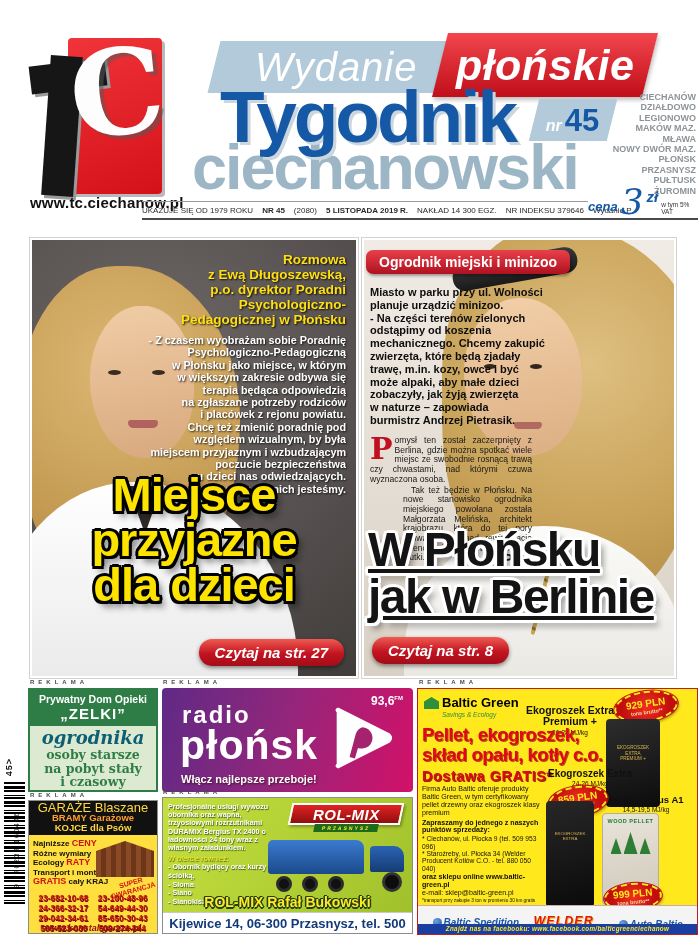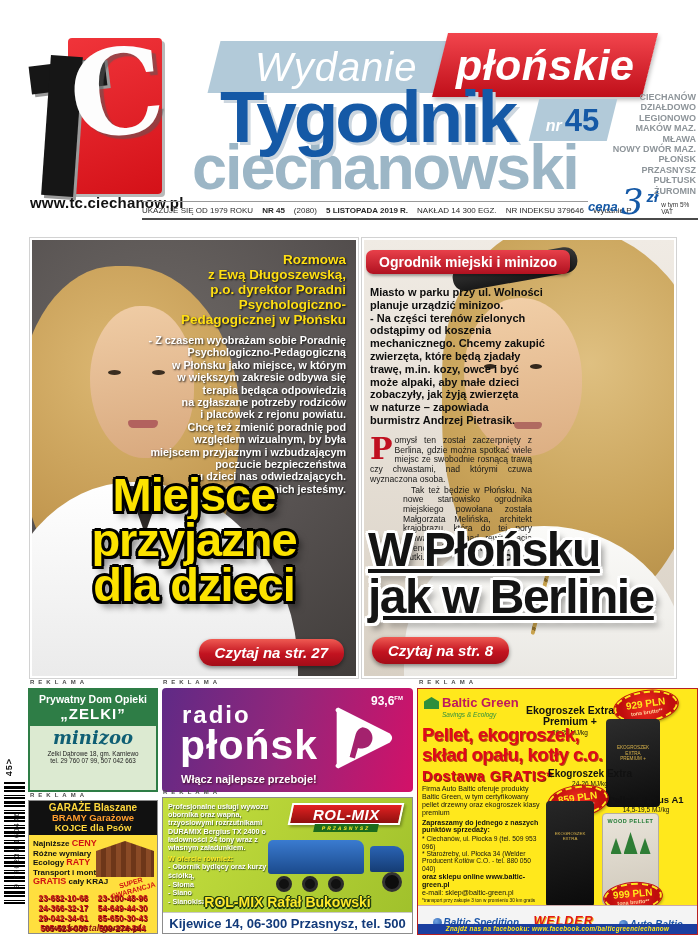--- a/index.html
+++ b/index.html
@@ -162,42 +162,42 @@
   .radio-freq sup { font-size:6px; }
   .radio-l1 { position:absolute; left:20px; top:13px; font-size:24px; font-weight:bold; letter-spacing:2px; }
   .radio-l2 { position:absolute; left:18px; top:34px; font-size:41px; font-weight:bold; letter-spacing:1px; }
   .radio-tri { position:absolute; right:12px; top:12px; width:80px; height:76px; }
   .radio-tag { position:absolute; left:19px; bottom:7px; font-size:11px; font-weight:bold;
     text-shadow:1px 1px 2px #45102e; }
 
   .ad-garaze { left:28px; top:800px; width:130px; height:134px; background:#ffdf3e;
     border:1px solid #8c8c8c; overflow:hidden; }
   .gar-head { background:#111; text-align:center; padding:2px 0 3px; line-height:9.8px; }
-  .gar-head .g1 { color:#ffd83d; font-size:10px; font-weight:bold; }
+  .gar-head .g1 { color:#ffd83d; font-size:13px; font-weight:normal; }
   .gar-head .g2 { color:#ff9d2e; font-size:9.5px; font-weight:bold; }
   .gar-head .g3 { color:#ffd83d; font-size:9.5px; font-weight:bold; }
   .gar-lines { position:absolute; left:4px; top:38px; font-size:8px; font-weight:bold;
     color:#111; line-height:9.6px; white-space:nowrap; }
   .gar-red { color:#d01212; font-size:9px; }
   .gar-pic { position:absolute; right:3px; top:40px; width:58px; height:36px;
     background:repeating-linear-gradient(90deg,#8a4a26 0 5px,#6d3619 5px 10px);
     clip-path:polygon(0 28%,50% 0,100% 28%,100% 100%,0 100%); }
   .gar-ribbon { position:absolute; right:2px; top:78px; transform:rotate(-16deg);
     color:#d01212; font-size:7px; font-weight:bold; text-align:center; line-height:7.5px; }
   .gar-phones { position:absolute; left:0; top:92px; width:100%; }
   .gar-prow { display:flex; justify-content:space-evenly; font-size:8.3px; font-weight:bold;
     color:#c81414; text-shadow:.6px .6px 0 #6d0a0a; }
   .gar-site { position:absolute; left:0; bottom:0; width:100%; text-align:center;
     font-size:9px; font-weight:bold; font-style:italic; color:#8a1010; }
 
   .ad-rolmix { left:162px; top:797px; width:251px; height:137px;
     background:linear-gradient(120deg,#c5df3e 0%,#9fc02b 100%); border:1px solid #8c8c8c; overflow:hidden; }
   .rm-intro { position:absolute; left:5px; top:5px; width:120px; font-size:7.2px; font-weight:bold;
     color:#fff; line-height:8.2px; text-shadow:.6px .6px 1px #3c5510; }
-  .rm-offer-title { color:#ffe92a; font-weight:bold; font-size:7.4px; margin-top:3px;
+  .rm-offer-title { color:#ffe92a; font-weight:normal; font-size:7.4px; margin-top:3px;
     text-shadow:.6px .6px 1px #3c5510; }
   .rm-items { color:#fff; font-size:7.2px; font-weight:bold; line-height:8.6px;
     text-shadow:.6px .6px 1px #3c5510; }
   .rm-logo { position:absolute; right:10px; top:5px; width:112px; height:22px;
     background:linear-gradient(180deg,#e32222,#8f0f0f); transform:skewX(-12deg);
     border:2px solid #fff; display:flex; align-items:center; justify-content:center;
     box-shadow:2px 2px 3px rgba(0,0,0,.3); }
   .rm-logo span { transform:skewX(12deg); color:#fff; font-weight:bold; font-style:italic;
     font-size:15px; letter-spacing:.5px; }
   .rm-logo-sub { position:absolute; right:34px; top:26px; background:#1c6b1c; color:#ffe92a;
@@ -217,21 +217,21 @@
     1px 1px 0 #234010,-1px -1px 0 #234010; }
   .rm-addr { position:absolute; left:0; bottom:0; width:100%; height:21px; background:#fff;
     border-top:1px solid #c9c9c9; text-align:center; color:#123a7a; font-weight:bold;
     font-size:13px; line-height:21px; }
 
   .ad-baltic { left:417px; top:688px; width:281px; height:247px; background:#ffe81c;
     border:1px solid #b82020; overflow:hidden; }
   .bg-brand { position:absolute; left:6px; top:4px; }
   .bg-house { display:inline-block; width:15px; height:12px; background:#2e8f3c;
     clip-path:polygon(0 38%,50% 0,100% 38%,100% 100%,0 100%); margin-right:3px; vertical-align:-2px; }
-  .bg-brand .n { font-size:13px; font-weight:bold; color:#be185d; }
+  .bg-brand .n { font-size:13px; font-weight:bold; color:#000000; }
   .bg-brand .s { display:block; font-size:6.5px; font-style:italic; color:#2f8f3f; margin:0 0 0 18px; }
   .bg-p1 { position:absolute; left:98px; top:5px; width:108px; text-align:center;
     font-weight:bold; font-size:10.5px; line-height:11px; color:#111; }
   .bg-cal { font-weight:normal; font-size:6.5px; display:block; }
   .star { position:absolute; background:radial-gradient(circle,#f03020 0%,#c00d0d 75%);
     border:2px dashed #ffe81c; outline:1.5px solid #c00d0d; border-radius:50%;
     display:flex; flex-direction:column; align-items:center; justify-content:center;
     transform:rotate(-8deg); box-shadow:1px 2px 3px rgba(0,0,0,.35); }
   .star .p { color:#ffe81c; font-weight:bold; font-size:10px; line-height:10px; }
   .star .u { color:#ffd8a0; font-weight:bold; font-size:5.3px; line-height:6px; }
@@ -417,21 +417,24 @@
   <div class="abs rek" style="left:163px; top:679px;">REKLAMA</div>
   <div class="abs rek" style="left:419px; top:679px;">REKLAMA</div>
   <div class="abs rek" style="left:30px; top:792px;">REKLAMA</div>
   <div class="abs rek" style="left:163px; top:789px;">REKLAMA</div>
 
   <div class="abs ad-zelki">
     <div class="zelki-head">
       <div class="t1">Prywatny Dom Opieki</div>
       <div class="t2">„ZELKI”</div>
     </div>
-    <div class="zelki-invite">minizoo</div>
+    <div class="zelki-invite">ogrodnika</div>
+    <div class="zelki-who preline">osoby starsze
+na pobyt stały
+i czasowy</div>
     <div class="zelki-addr preline">Zelki Dąbrowe 18, gm. Karniewo
 tel. 29 760 07 99, 507 042 663</div>
   </div>
 
   <div class="abs ad-radio">
     <div class="radio-freq">
       <span>93,6</span><sup>FM</sup>
     </div>
     <div class="radio-l1">radio</div>
     <div class="radio-l2">płońsk</div>

